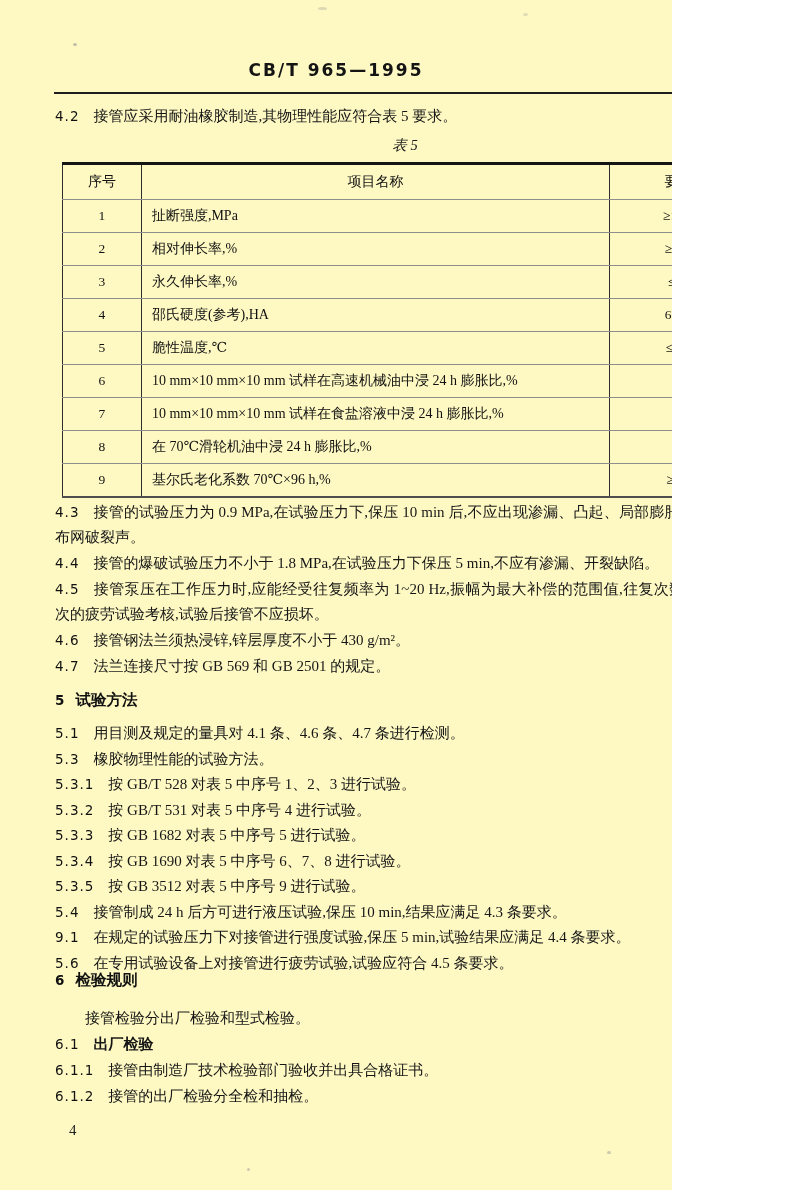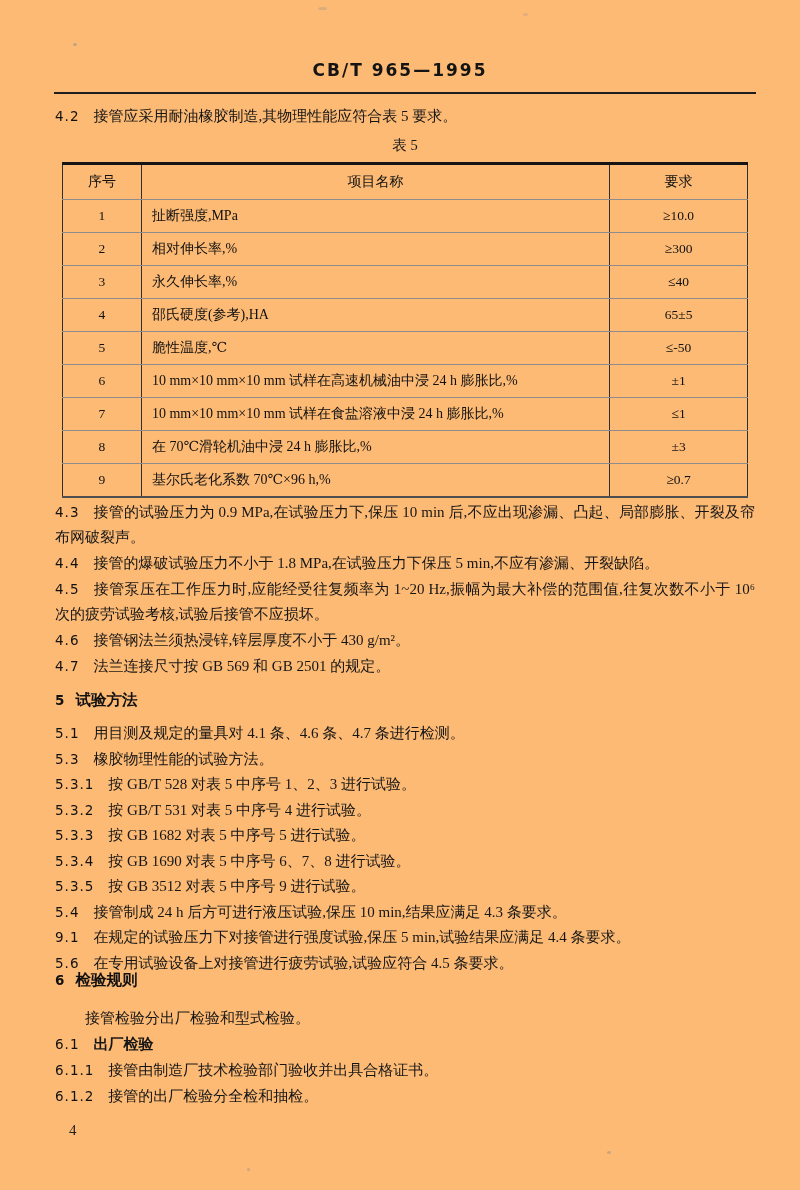--- a/index.html
+++ b/index.html
@@ -2,22 +2,22 @@
 <html><head>
 <meta charset="utf-8">
 <style>
   * { margin:0; padding:0; box-sizing:border-box; }
   html,body { width:800px; }
   body {
     background:#ffffff;
     font-family:"Liberation Serif","DejaVu Serif",serif;
   }
   .page {
-    position:relative; width:800px; height:1190px;
-    background:#fdba74; overflow:hidden; color:#1a1a1a;
+    position:relative; width:672px; height:1190px;
+    background:#fef9c3; overflow:hidden; color:#1a1a1a;
   }
   .std-code {
     position:absolute; top:60px; left:0; right:0;
     text-align:center;
     font-family:"DejaVu Sans",sans-serif;
     font-weight:700; font-size:17px; letter-spacing:2px;
     color:#141414;
   }
   .rule {
     position:absolute; top:92px; left:54px;
@@ -40,21 +40,21 @@
   }
   .h {
     font-family:"DejaVu Sans",sans-serif;
     font-weight:700; font-size:15.5px; line-height:25px;
     margin-bottom:8px; color:#111;
   }
   .h .n { font-weight:700; margin-right:10px; }
   .bold-item { font-family:Liberation Sans, sans-serif; font-weight:700; }
   .indent { text-indent:2em; margin-top:12px; }
 
-  .caption { text-align:center; font-size:14.5px; line-height:22px; margin-top:5px; }
+  .caption { text-align:center; font-size:14.5px; line-height:22px; margin-top:5px;font-style:italic; }
 
   table.t5 {
     border-collapse:collapse;
     margin:6px 0 0 7px; width:686px;
     font-size:14px; color:#111;
     border-top:3px solid #151515;
     border-bottom:2px solid #4e4e4e;
     border-left:1px solid #2f2f2f;
     border-right:1px solid #2f2f2f;
   }

